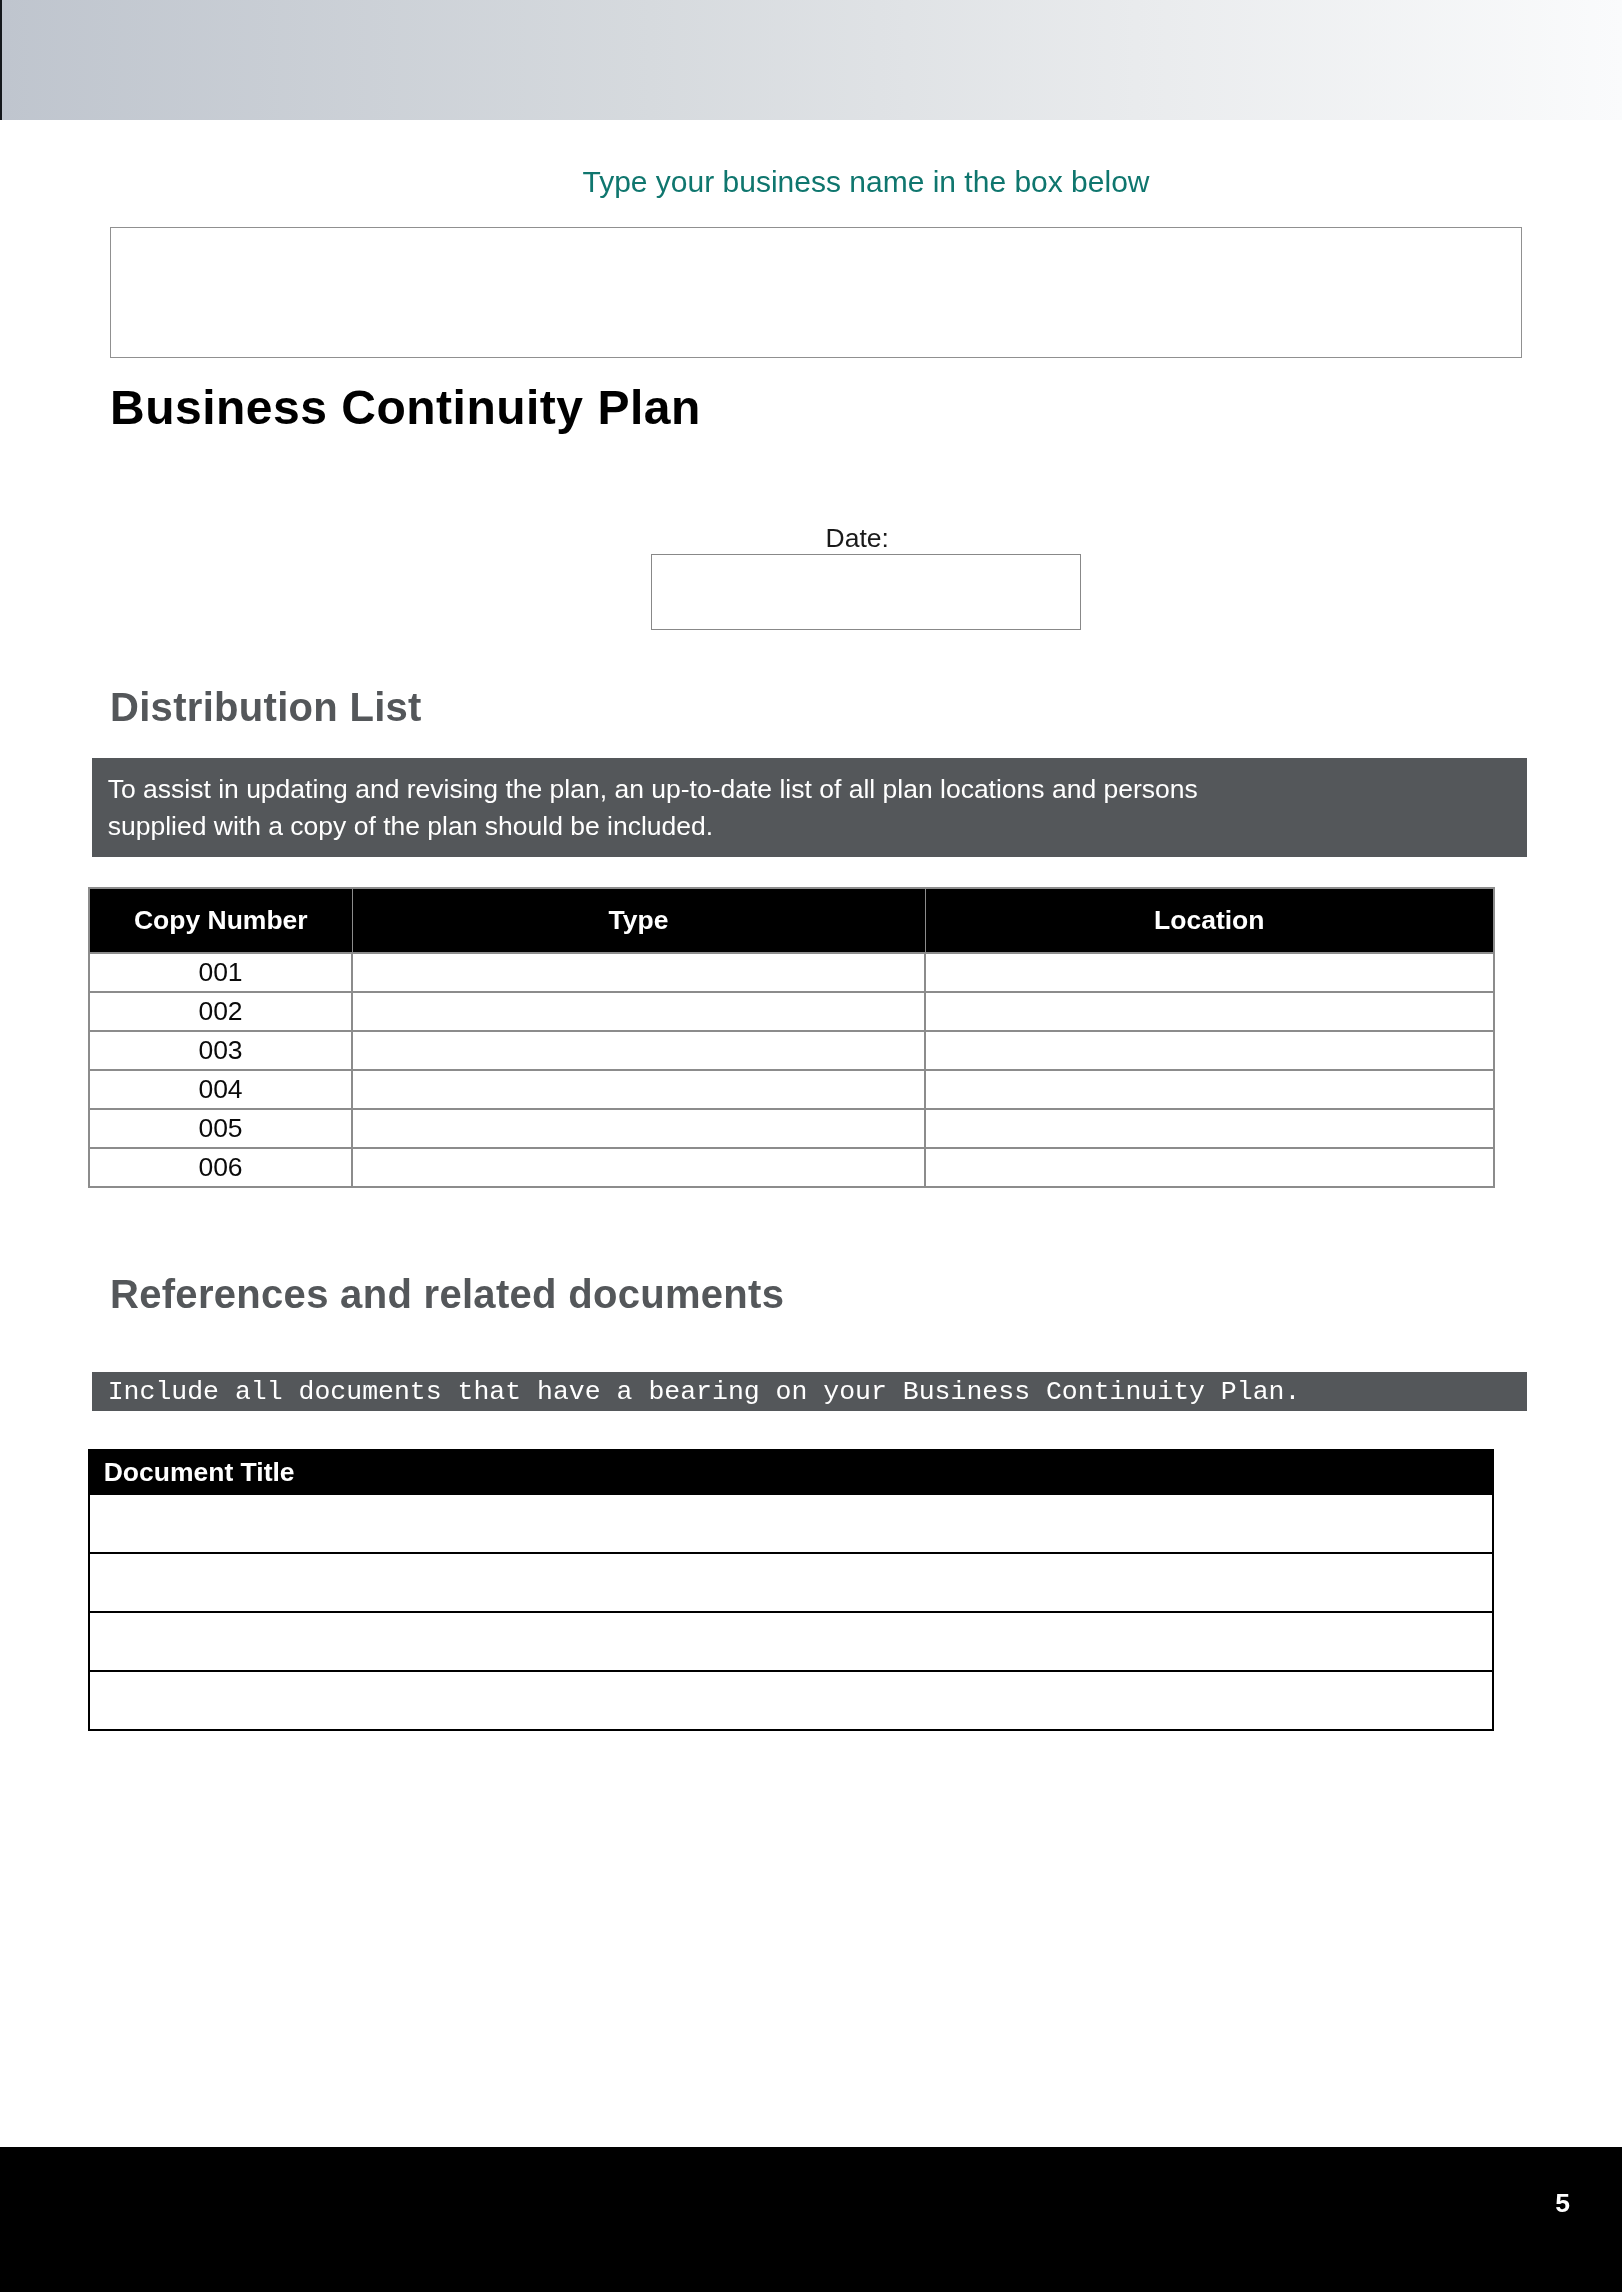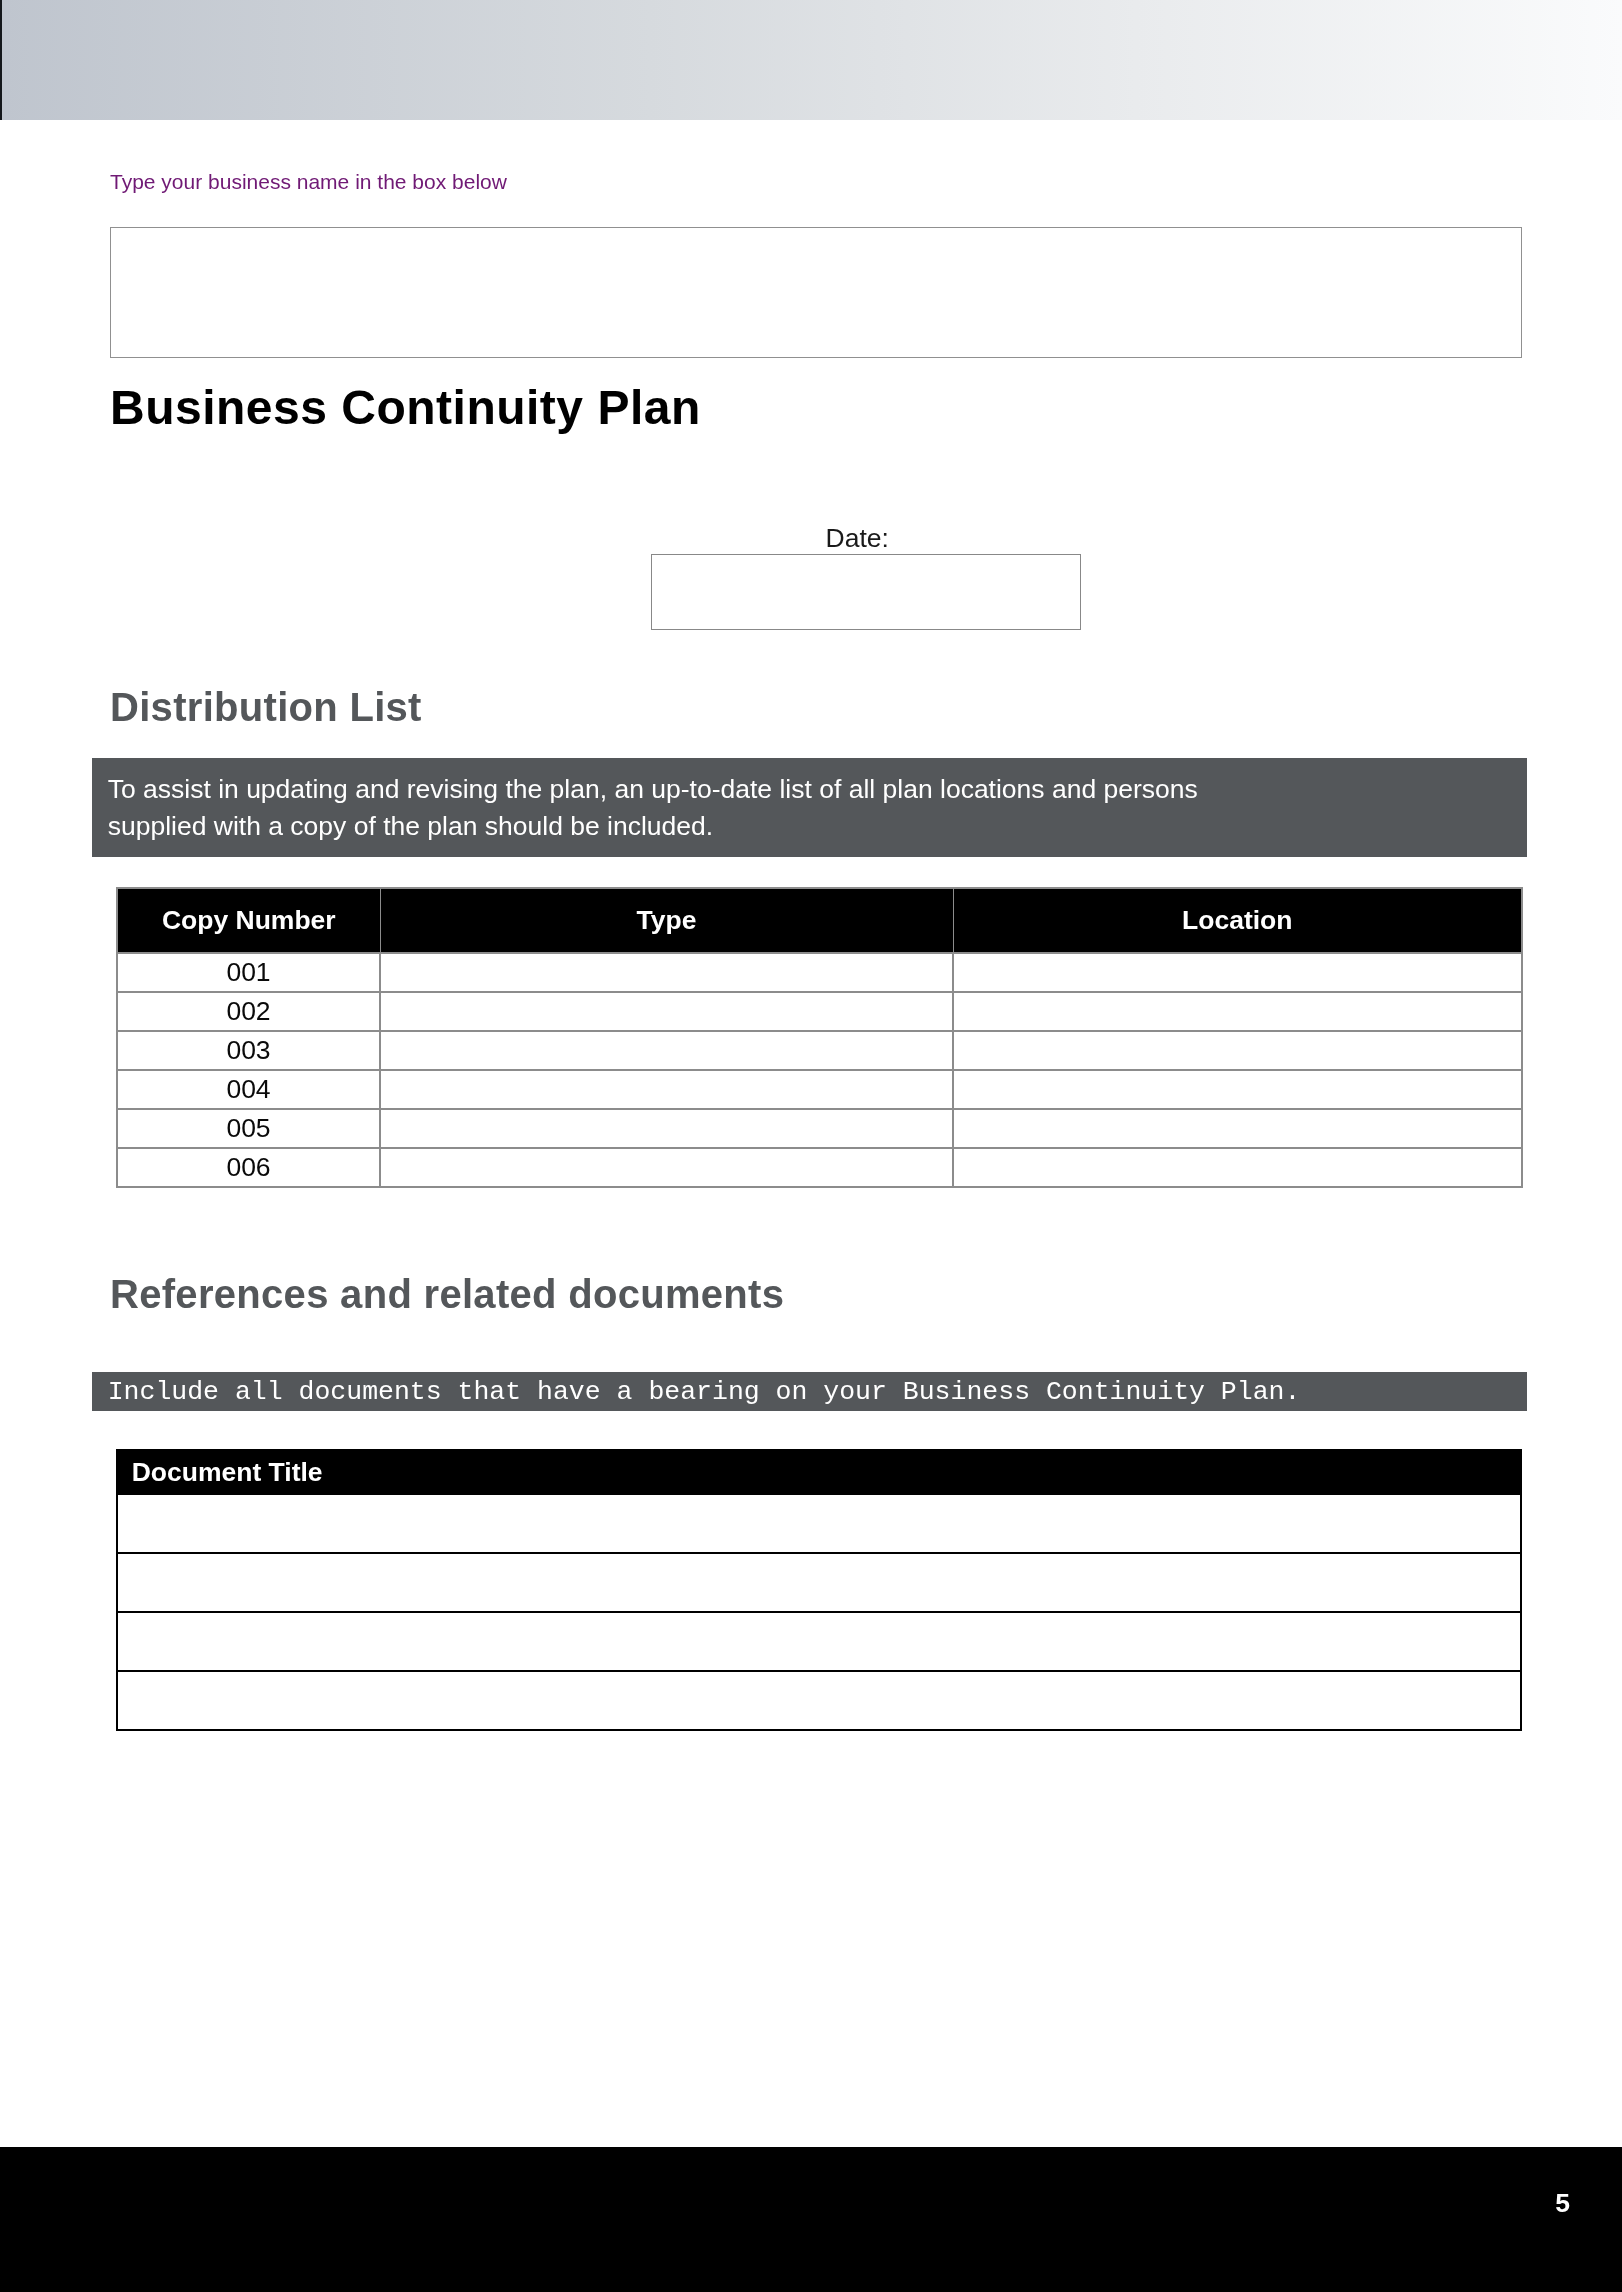--- a/index.html
+++ b/index.html
@@ -21,21 +21,21 @@
     font-family:"Liberation Sans","DejaVu Sans",sans-serif;
     color:#111;overflow:hidden;
   }
   .top-banner{
     width:1622px;height:120px;
     background:linear-gradient(to right,var(--grad-left) 0%,var(--grad-mid) 40%,#e9ebed 70%,var(--grad-right) 100%);
     border-left:2.9px solid #15181c;
   }
   .prompt{
     margin:45px 0 0 110px;
-    font-size:21px;line-height:33px;color:#701a75;
+    font-size:30px;line-height:33px;color:#0f766e;text-align:center;
   }
   .name-box{
     margin:29px 0 0 110px;width:1412px;height:131px;
     border:1px solid var(--box-border);background:#fff;
   }
   h1.page-title{
     margin:19.6px 0 0 110px;
     font-size:48px;line-height:59px;font-weight:bold;color:#000;
     letter-spacing:0.5px;
   }
@@ -55,21 +55,21 @@
   h2.distribution{margin-top:53px;}
   h2.references{margin-top:82px;}
   .note-banner{
     margin-left:92px;width:1435px;
     background:var(--banner-bg);color:#ffffff;
     font-size:26.5px;line-height:37px;
     padding:12.7px 15.7px;
   }
   .note-banner.first{margin-top:26.5px;}
   .note-banner.slim{margin-top:53px;padding:2px 15.7px;height:39px;line-height:37px;font-family:Liberation Mono, monospace;}
-  table{border-collapse:collapse;table-layout:fixed;margin-left:116px;background:#000000;}
+  table{border-collapse:collapse;table-layout:fixed;margin-left:88px;background:#000000;}
   table.dist-table{margin-top:30px;width:1406px;border:2px solid var(--border-gray);}
   table.dist-table th{
     background:var(--table-header-bg);color:var(--table-header-text);
     font-size:26.5px;font-weight:bold;height:65px;text-align:center;
     border:1px solid var(--border-gray);
   }
   table.dist-table td{
     height:39px;border:2px solid var(--border-gray);
     font-size:26.5px;text-align:center;color:#0a0a0a;
     background:#fff;

